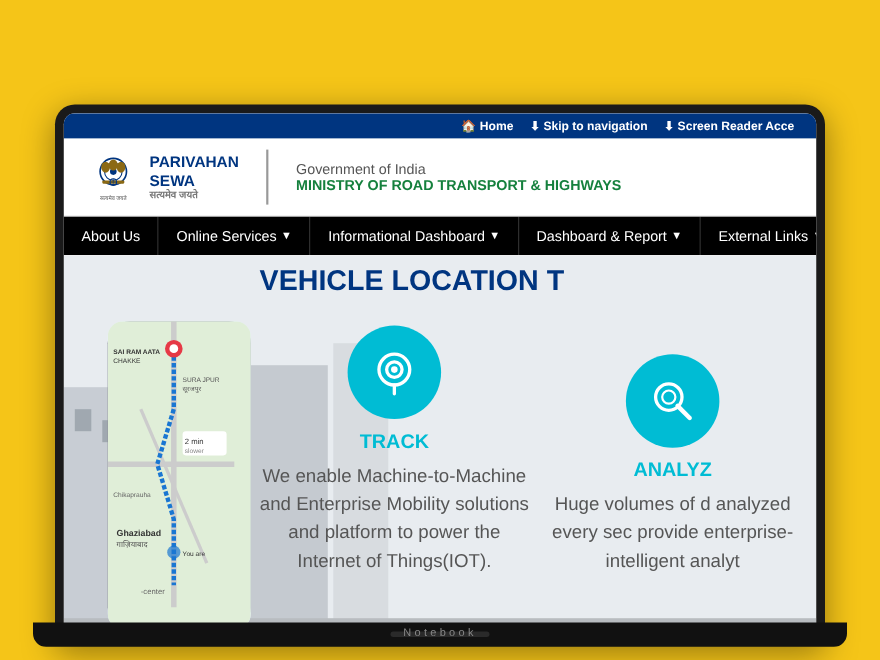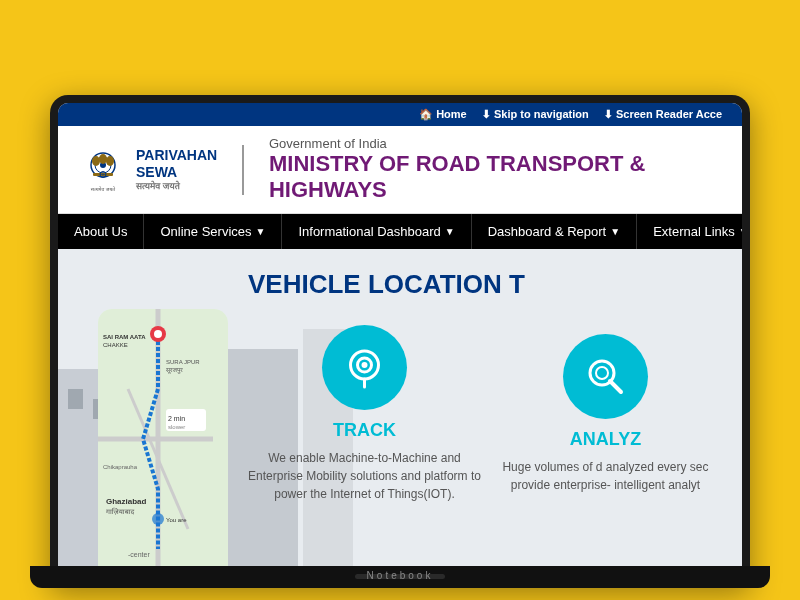--- a/index.html
+++ b/index.html
@@ -147,23 +147,23 @@
       display: flex;
       flex-direction: column;
     }
 
     .ministry-gov {
       font-size: 13px;
       color: #555;
     }
 
     .ministry-name {
-      font-size: 22px;
-      font-weight: bold;
-      color: #701a75;
+      font-size: 13px;
+      font-weight: bold;
+      color: #15803d;
       text-transform: uppercase;
     }
 
     
     .main-nav {
       background: #000000;
       display: flex;
       align-items: stretch;
     }
 
@@ -231,35 +231,35 @@
       position: relative;
     }
 
     
     .hero-content {
       position: absolute;
       left: 170px;
       right: 0;
       top: 0;
       bottom: 0;
-      padding: 20px;
+      padding: 8px;
     }
 
     .hero-title {
       font-size: 26px;
       font-weight: bold;
       color: #003580;
       text-transform: uppercase;
       margin-bottom: 25px;
     }
 
     .features-row {
       display: flex;
       gap: 8px;
-      align-items: center;
+      align-items: flex-end;
     }
 
     .feature-card {
       display: flex;
       flex-direction: column;
       align-items: center;
       text-align: center;
       flex: 1;
     }
 
@@ -277,21 +277,21 @@
     }
 
     .feature-title {
       font-size: 18px;
       font-weight: bold;
       color: #00bcd4;
       margin-bottom: 8px;
     }
 
     .feature-desc {
-      font-size: 12px;
+      font-size: 17px;
       color: #555;
       line-height: 1.5;
     }
 
     
     .emblem-svg {
       width: 45px;
       height: 45px;
     }
 

